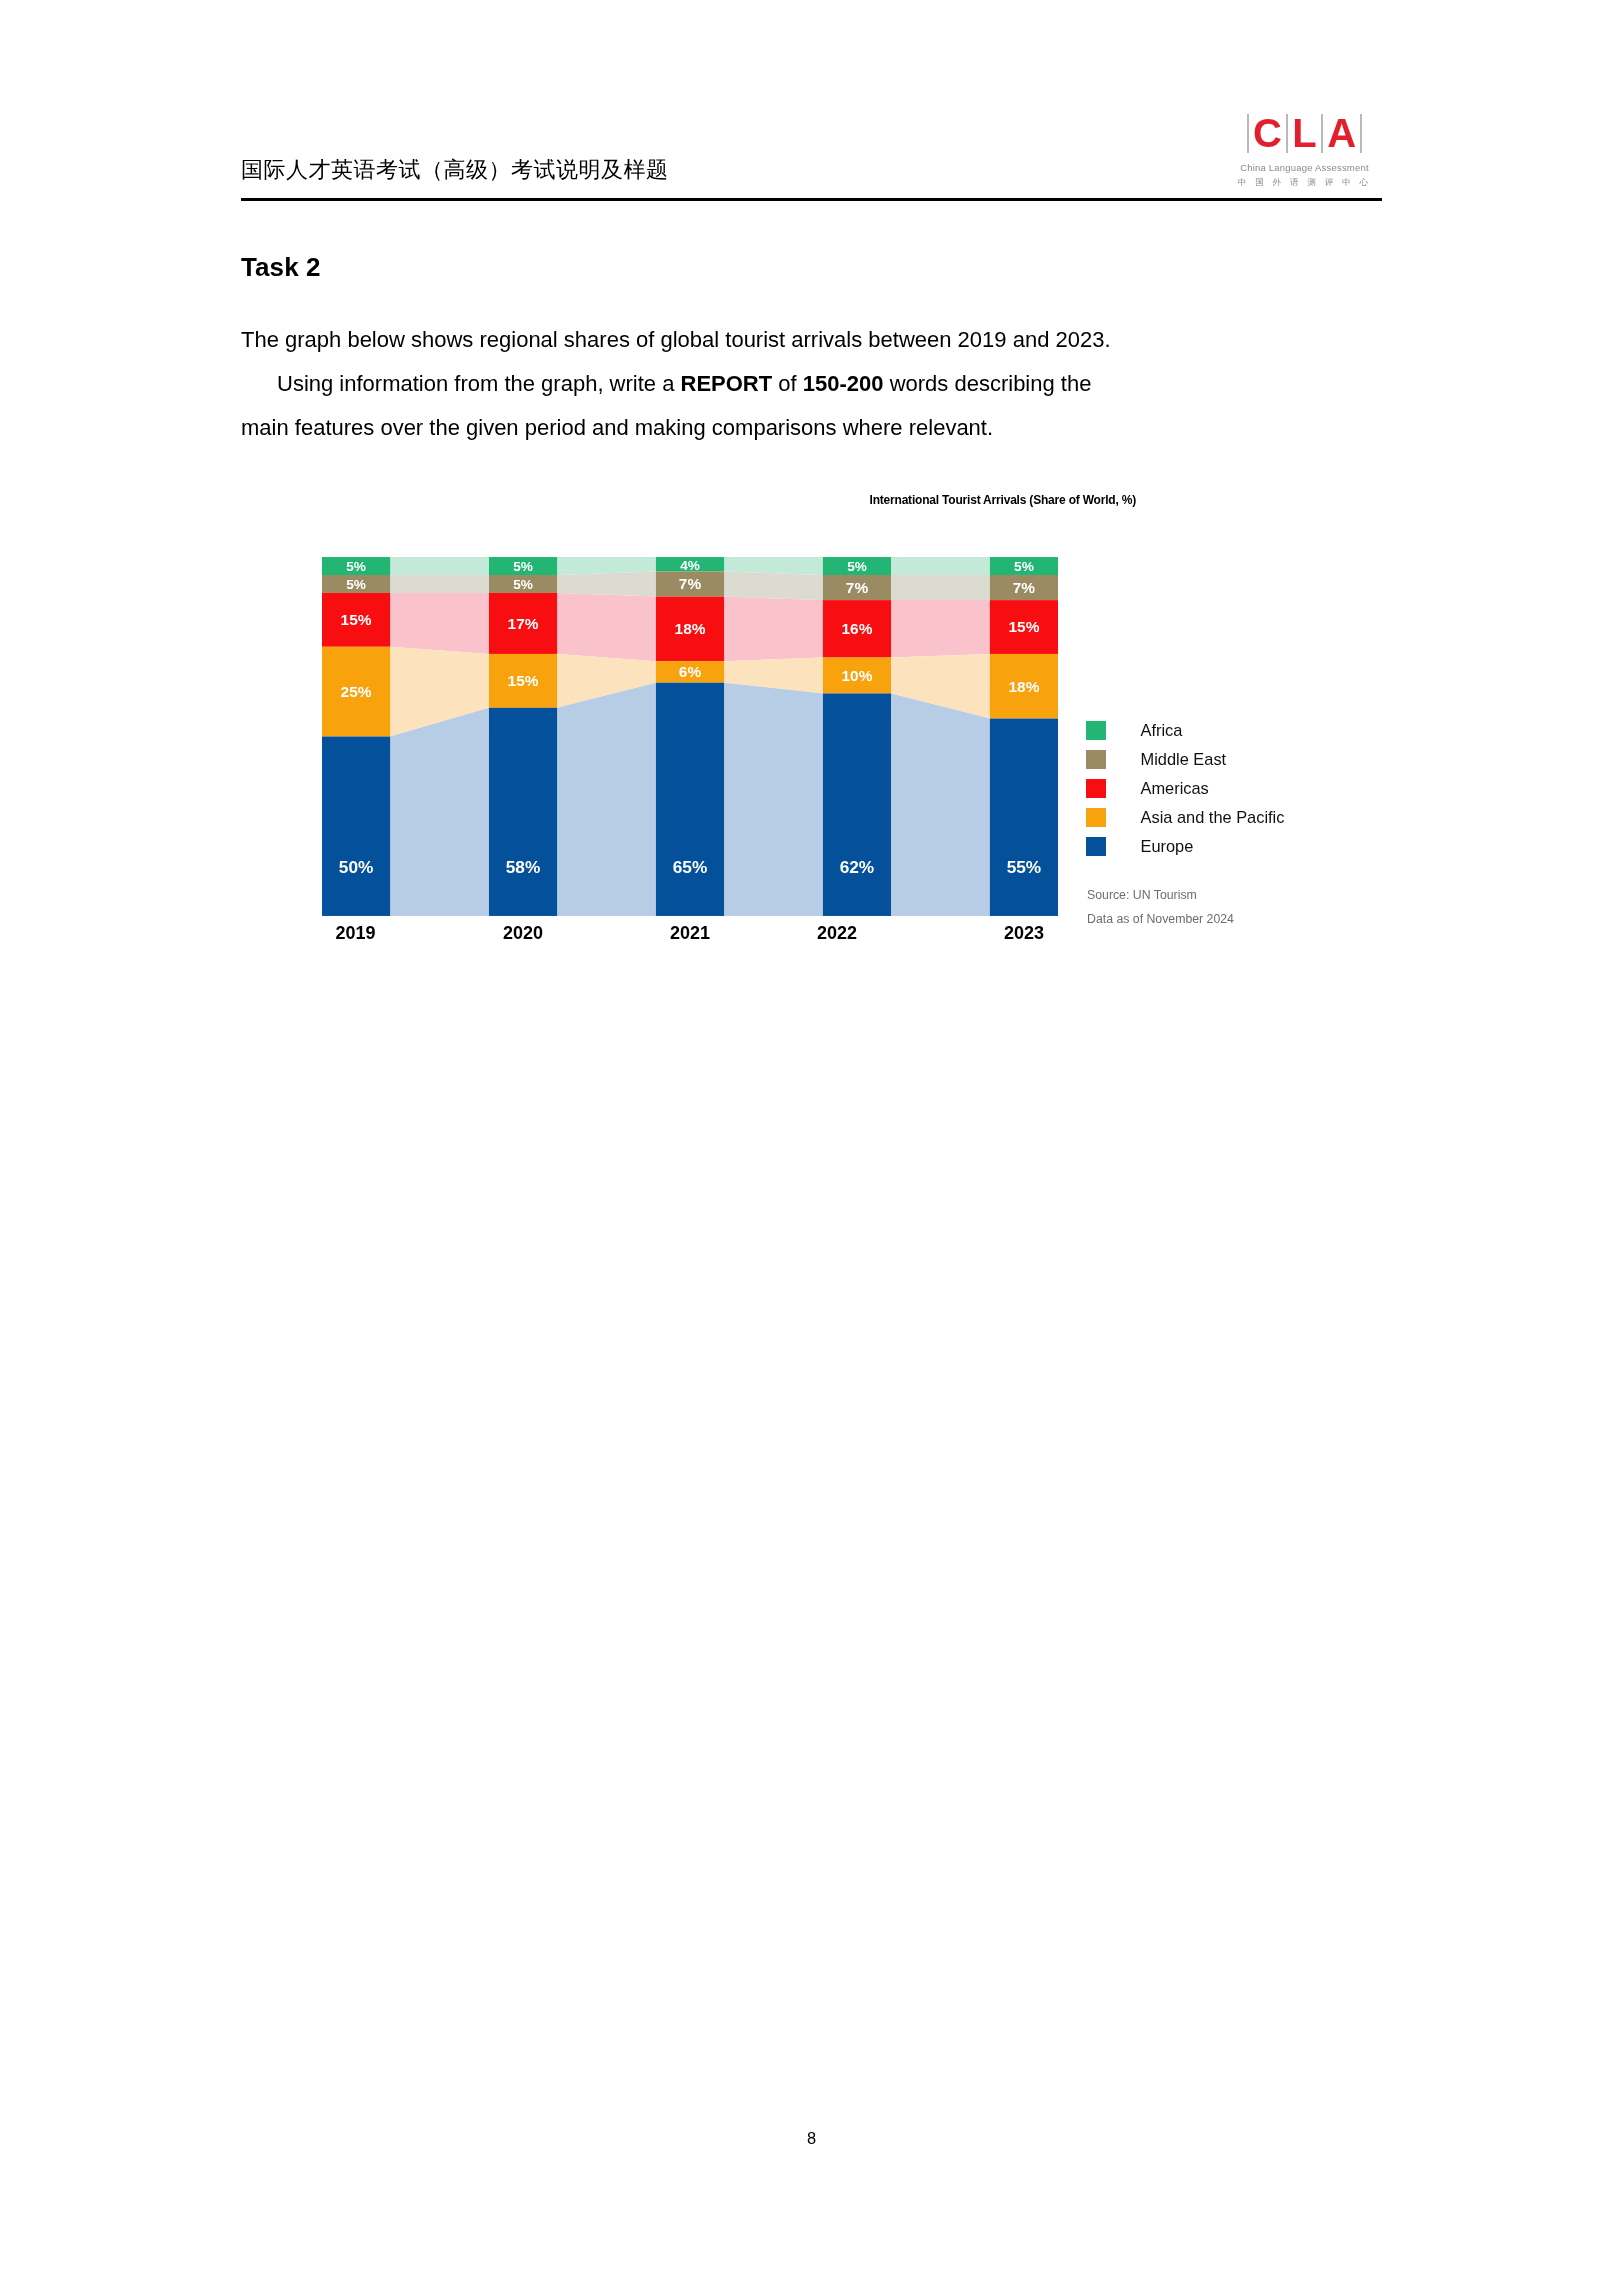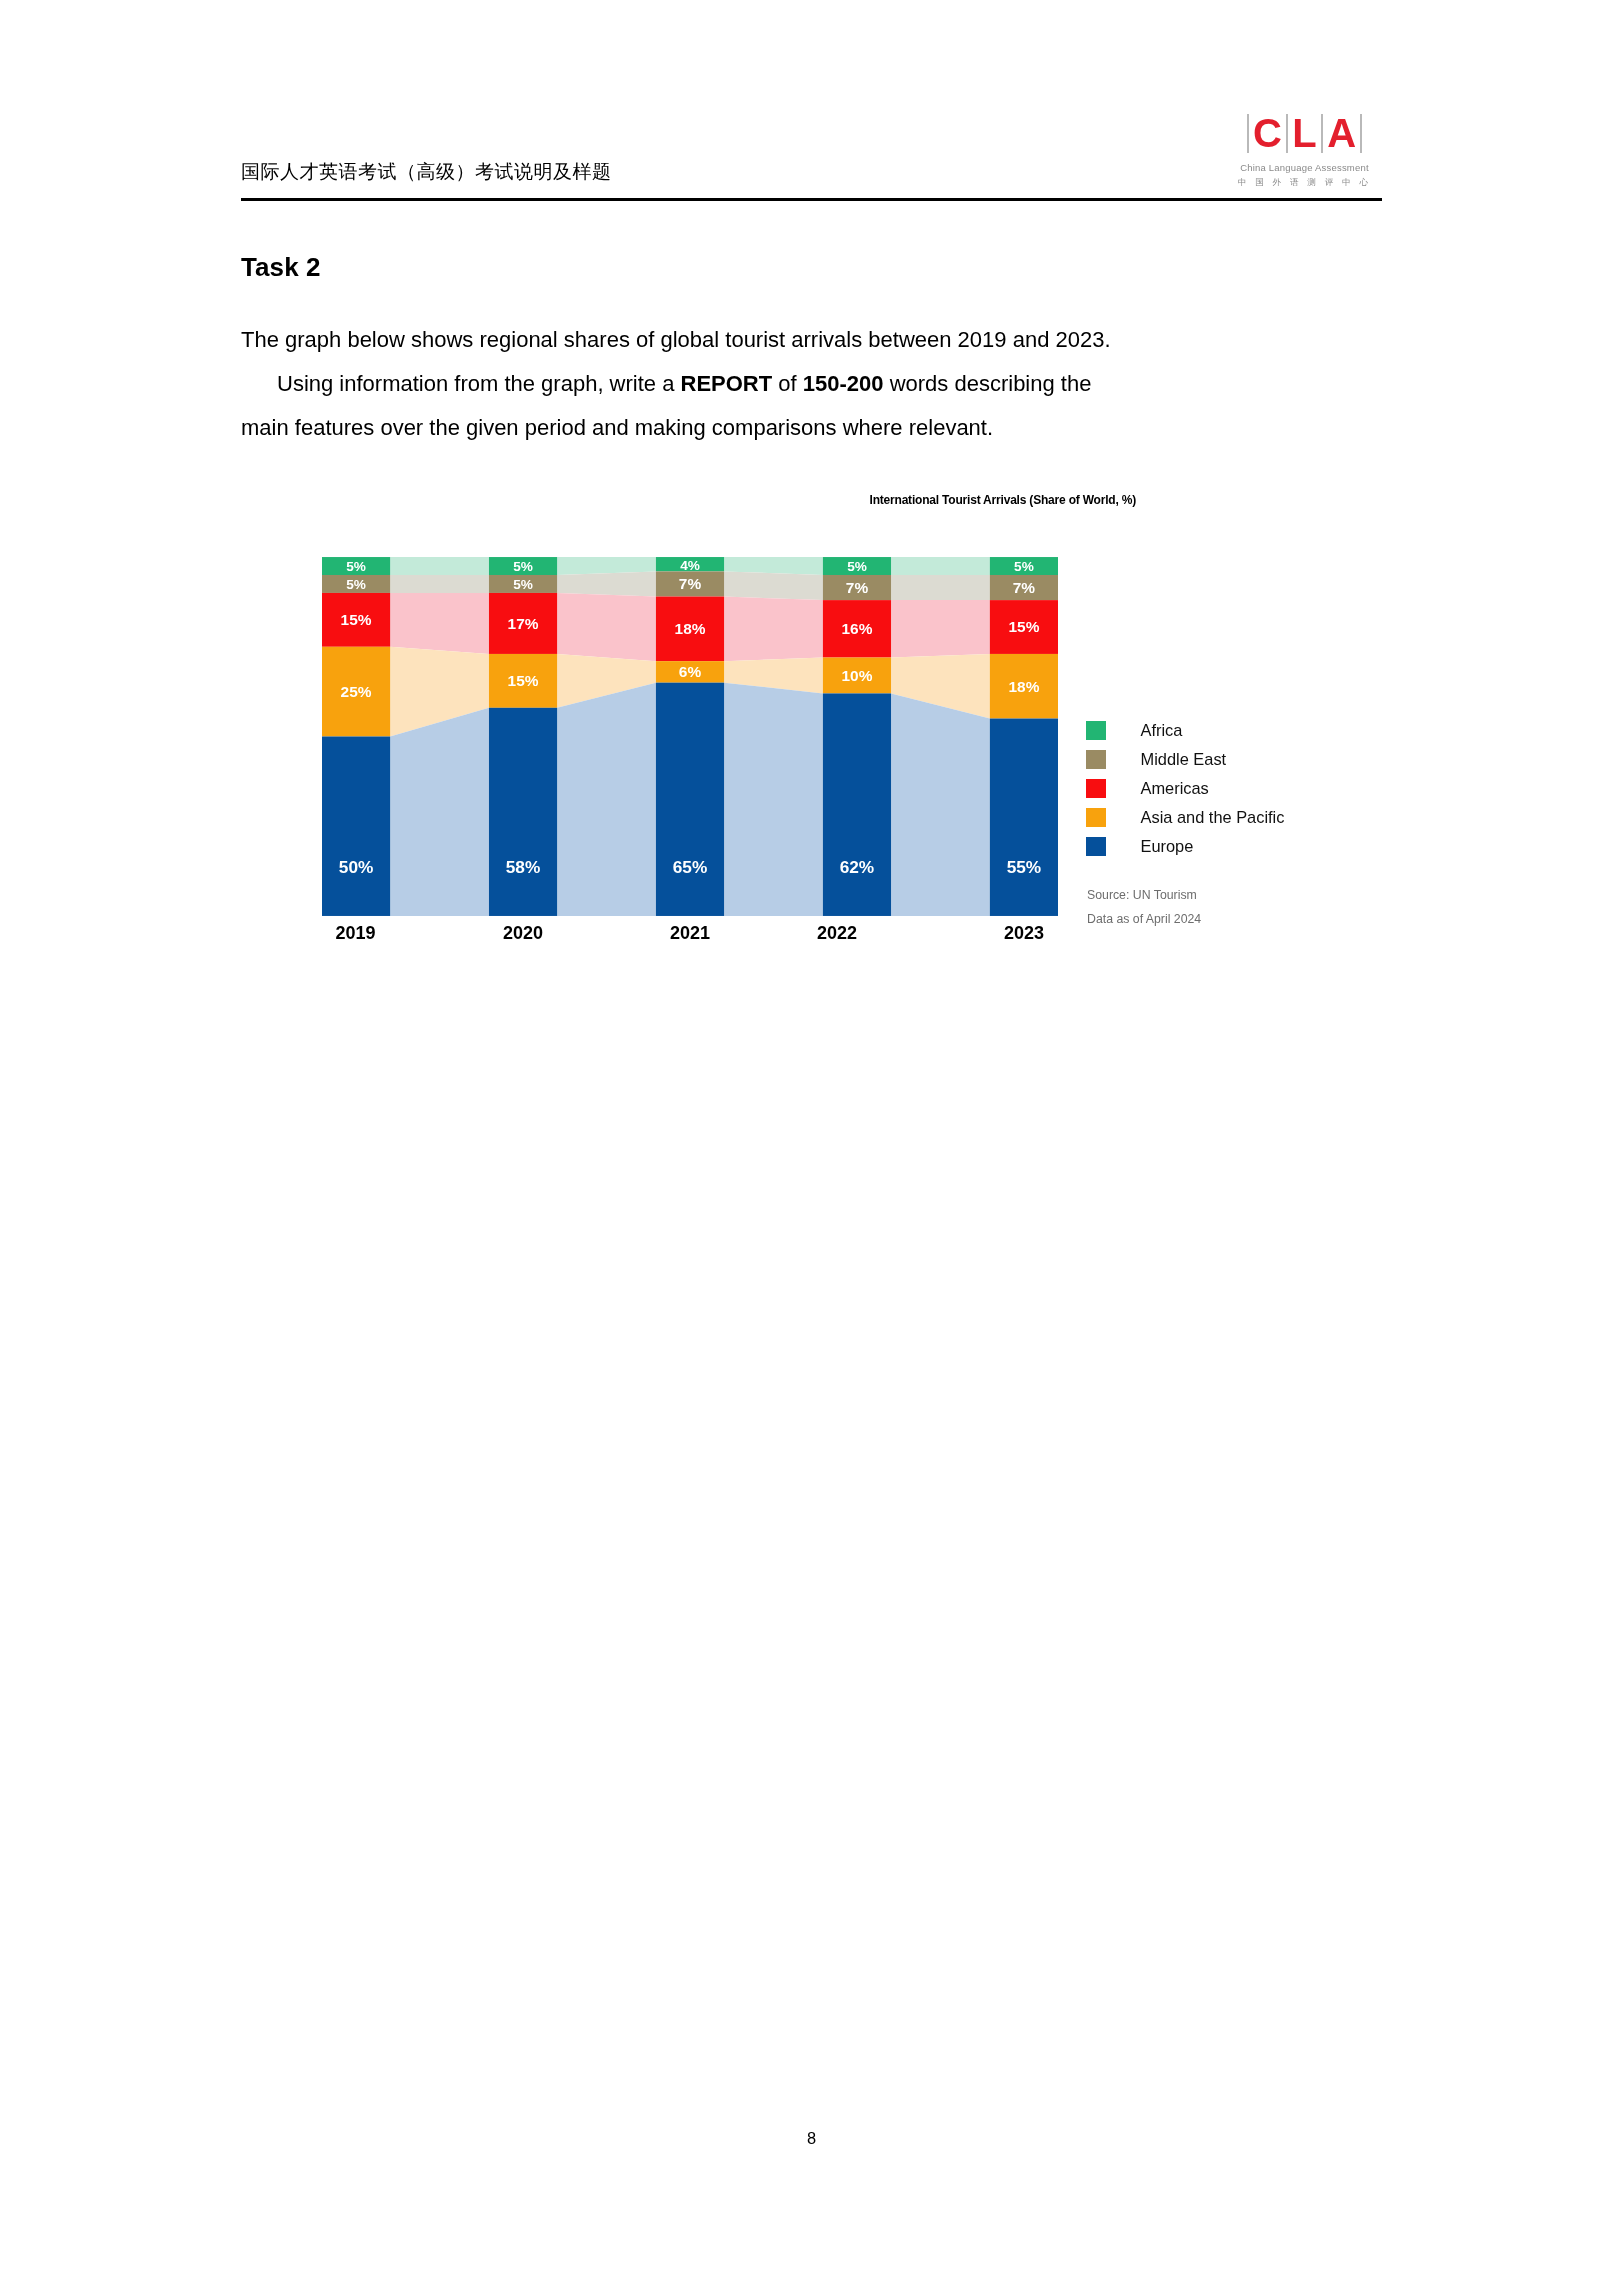--- a/index.html
+++ b/index.html
@@ -29,21 +29,21 @@
     position: absolute;
     left: 241px;
     top: 109px;
     width: 1141px;
     height: 100px;
   }
   .header-title {
     position: absolute;
     left: 0;
     bottom: 23.6px;
-    font-size: 19px;
+    font-size: 22px;
     font-family: "Liberation Serif", "DejaVu Serif", serif;
     letter-spacing: 0.5px;
     color: #000;
     white-space: nowrap;
   }
   .header-rule {
     position: absolute;
     left: 0;
     bottom: 8.2px;
     width: 1141px;
@@ -352,21 +352,21 @@
           <span class="legend-label">Asia and the Pacific</span>
         </div>
         <div class="legend-item">
           <span class="legend-swatch" style="background: rgb(5, 80, 155);"></span>
           <span class="legend-label">Europe</span>
         </div>
       </div>
 
     <div class="source">
         <div class="source-line">Source: UN Tourism</div>
-        <div class="source-line">Data as of April 2024</div>
+        <div class="source-line">Data as of November 2024</div>
       </div>
   </div>
 
   <div class="footer">
     <span>8</span>
   </div>
 
 </div>
 
 

